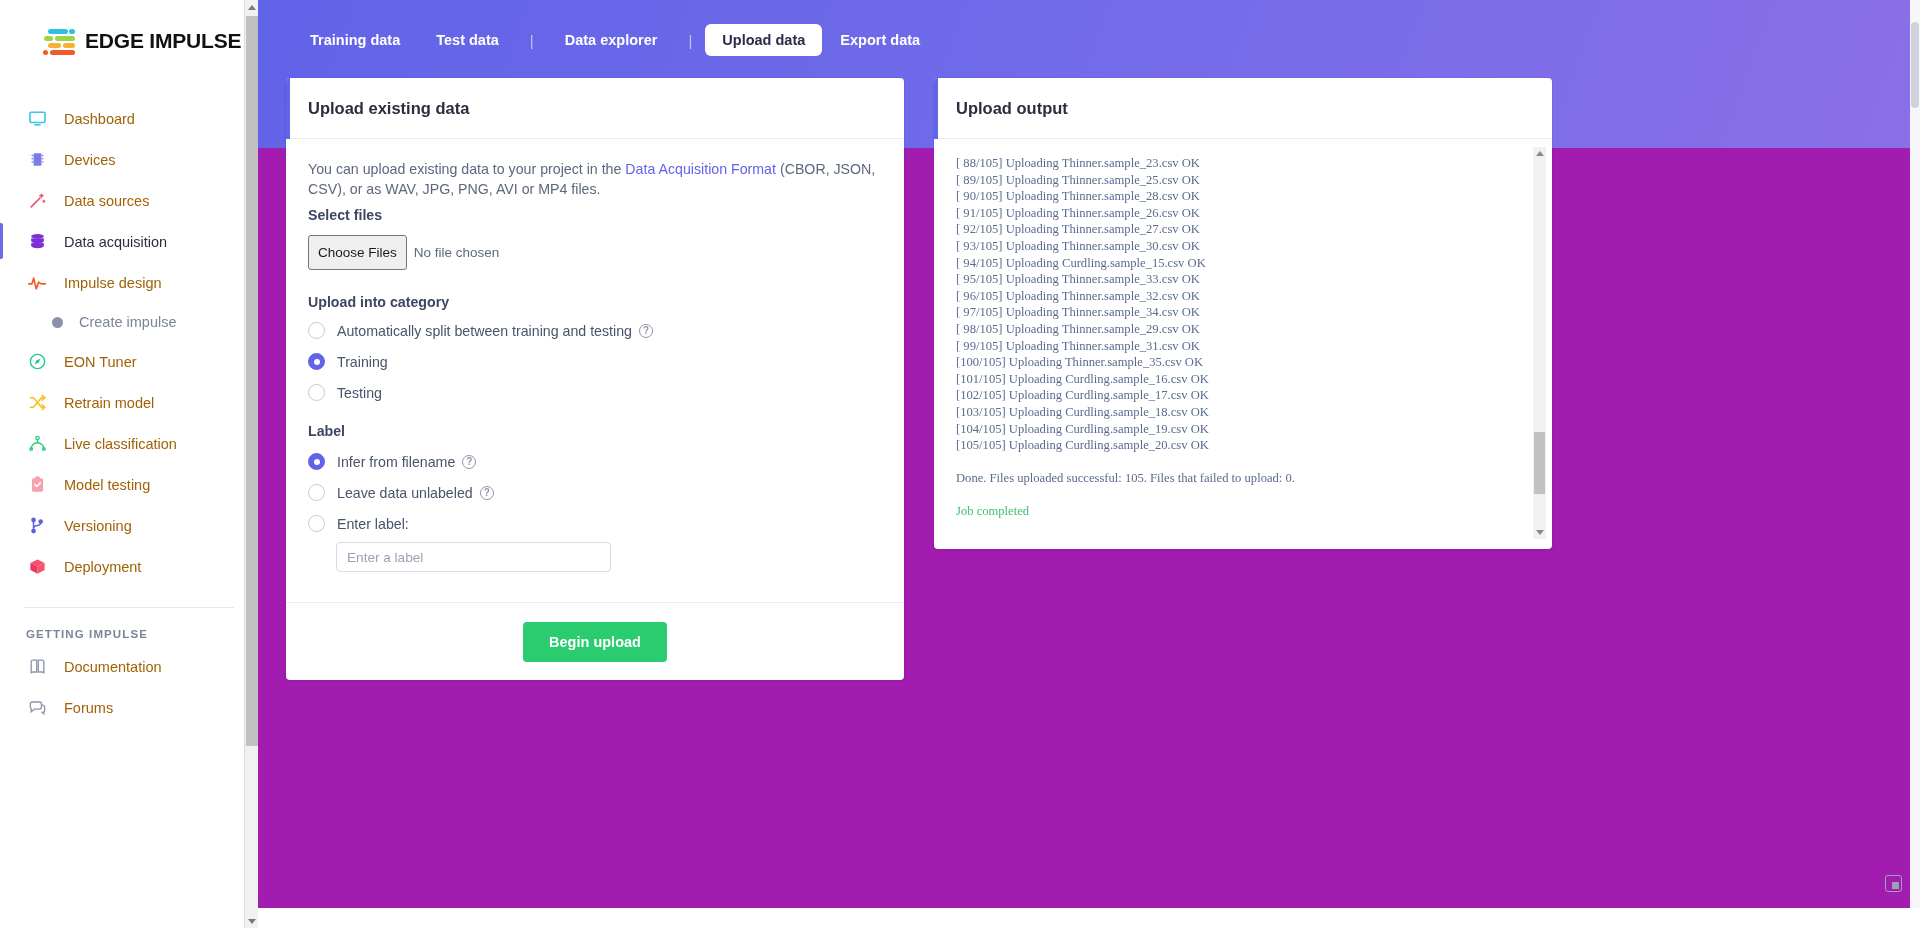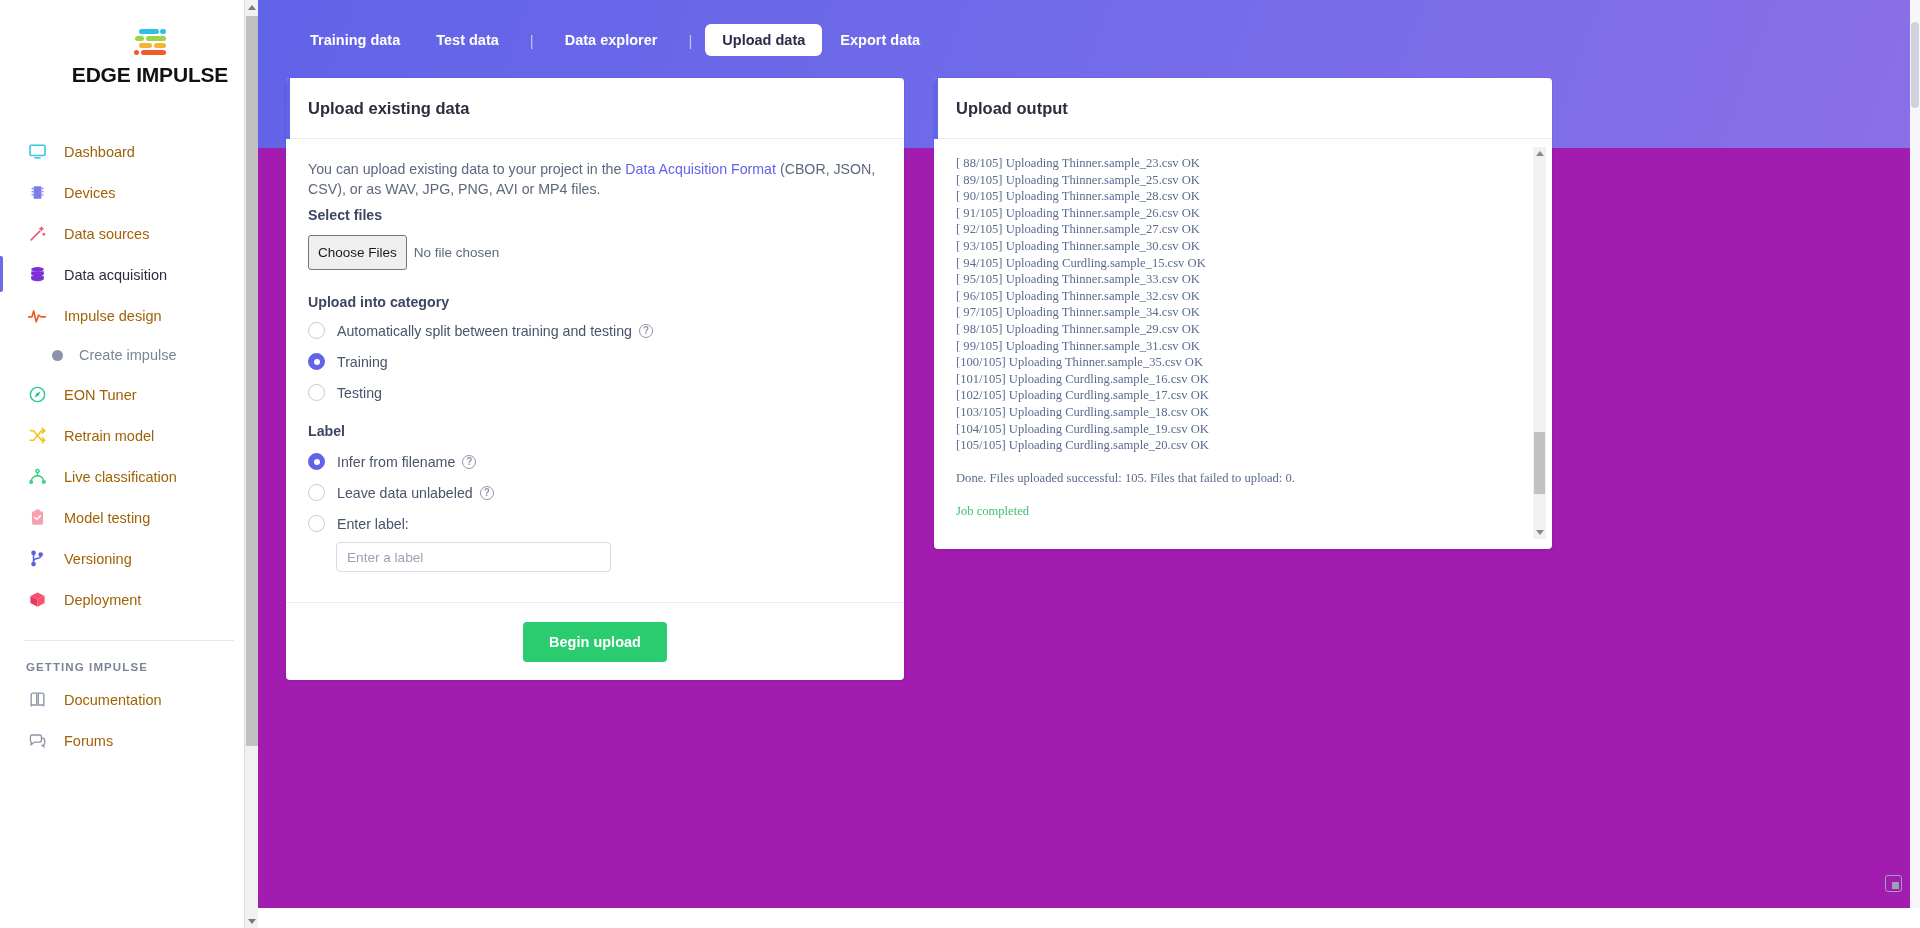--- a/index.html
+++ b/index.html
@@ -17,21 +17,20 @@
     width: 258px; height: 928px;
     background: #ffffff;
     flex: 0 0 258px;
     position: relative;
     overflow: hidden;
   }
   .logo-row {
     display: flex; align-items: center;
     padding: 28px 0 0 42px;
     gap: 9px;
-    flex-direction: column;
   }
   .logo-mark { width: 34px; height: 26px; position: relative; }
   .logo-mark span { position: absolute; height: 5px; border-radius: 3px; display: block; }
   .lm1 { top: 1px;  left: 6px;  width: 20px; background: #2cc0e3; }
   .lm1b{ top: 1px;  left: 27px; width: 6px;  background: #2cc0e3; border-radius:3px;}
   .lm2 { top: 8px;  left: 2px;  width: 9px;  background: #9fd34a; }
   .lm2b{ top: 8px;  left: 13px; width: 20px; background: #9fd34a; }
   .lm3 { top: 15px; left: 6px;  width: 13px; background: #f5b335; }
   .lm3b{ top: 15px; left: 21px; width: 12px; background: #f5b335; }
   .lm4 { top: 22px; left: 1px;  width: 5px;  background: #f05a28; }

